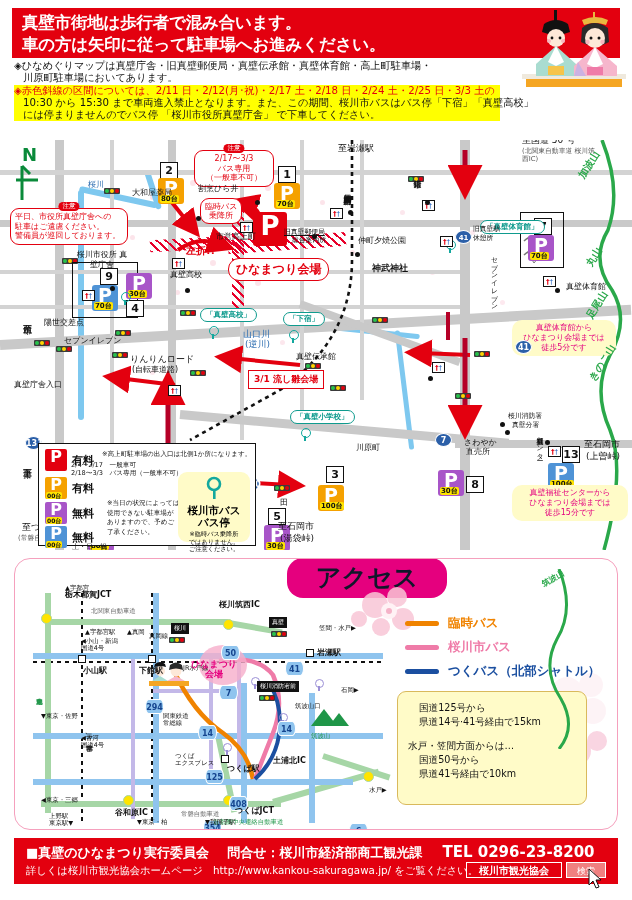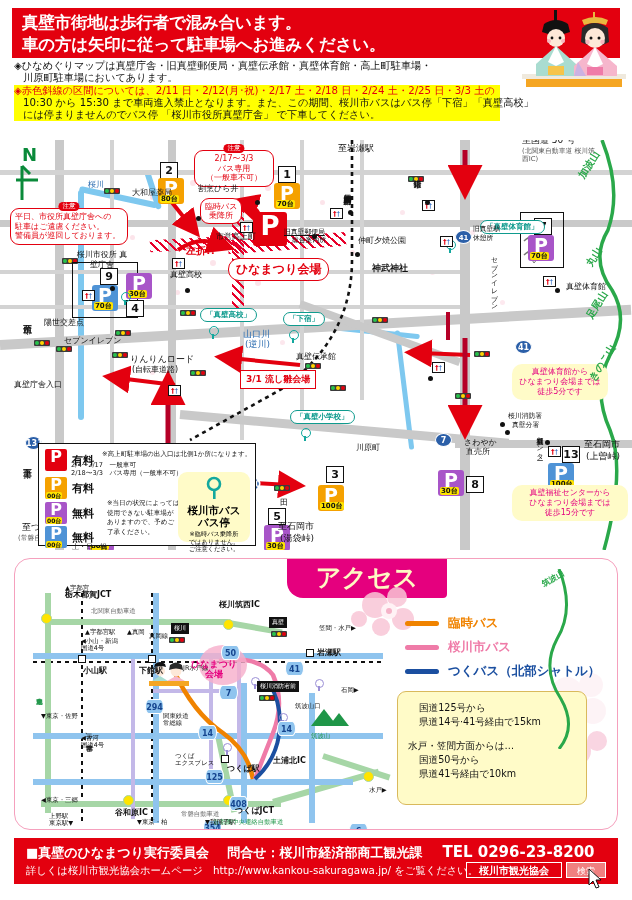--- a/index.html
+++ b/index.html
@@ -141,21 +141,21 @@
             background:#fffbc8; border-radius:9px; text-align:center; }
 
   
   .access {
     position:absolute; left:14px; top:558px; width:604px; height:272px;
     border:1.4px solid #f5a0bd; border-radius:16px; background:#fff; overflow:hidden;
   }
   .acc-tab {
     position:absolute; right:170px; top:-1px; width:160px; height:40px;
     background:#e5007e; border-bottom-left-radius:16px; border-bottom-right-radius:4px;
-    color:#fef9c3; font-size:25px; font-weight:bold; text-align:center; line-height:40px;
+    color:#0f172a; font-size:25px; font-weight:bold; text-align:center; line-height:40px;border-radius:16px;
   }
   .acc-legend { position:absolute; left:390px; top:56px; }
   .acc-lrow { display:flex; align-items:center; margin-bottom:7px; }
   .acc-bar { width:34px; height:5px; border-radius:3px; margin-right:9px; }
   .acc-lbl { font-size:12.5px; font-weight:bold; }
   .acc-info {
     position:absolute; left:382px; top:132px; width:190px; height:114px;
     background:#fffbc8; border:1.2px solid #d9b95c; border-radius:9px;
     padding:9px 10px; font-size:9.6px; line-height:14px; color:#111;
   }
@@ -470,29 +470,29 @@
       <div>平日、市役所真壁庁舎への</div>
       <div>駐車はご遠慮ください。</div>
       <div>警備員が巡回しております。</div>
     </div>
     <div class="balloon" style="left:200px;top:58px;width:42px;line-height:9px;">
       <div>臨時バス</div>
       <div>乗降所</div>
     </div>
 
     <div class="venue" style="left:228px;top:118px;">ひなまつり会場</div>
-    <div class="redbox" style="left:240px;top:230px;">3/1 流し雛会場</div>
+    <div class="redbox" style="left:248px;top:230px;">3/1 流し雛会場</div>
     <div class="mlabel red" style="left:186px;top:106px;font-size:10px;font-weight:bold;">左折!!</div>
 
     <div class="b-green" style="left:200px;top:168px;">「真壁高校」</div>
     <div class="b-green" style="left:283px;top:172px;">「下宿」</div>
     <div class="b-green" style="left:290px;top:270px;">「真壁小学校」</div>
     <div class="b-green" style="left:480px;top:80px;">「真壁体育館」</div>
 
-    <div class="b-yellow" style="left:512px;top:180px;width:96px;margin-top:44px;">
+    <div class="b-yellow" style="left:512px;top:180px;width:104px;">
       <div>真壁体育館から</div>
       <div>ひなまつり会場までは</div>
       <div>徒歩5分です</div>
     </div>
     <div class="b-yellow" style="left:512px;top:345px;width:116px;">
       <div>真壁福祉センターから</div>
       <div>ひなまつり会場までは</div>
       <div>徒歩15分です</div>
     </div>
 

